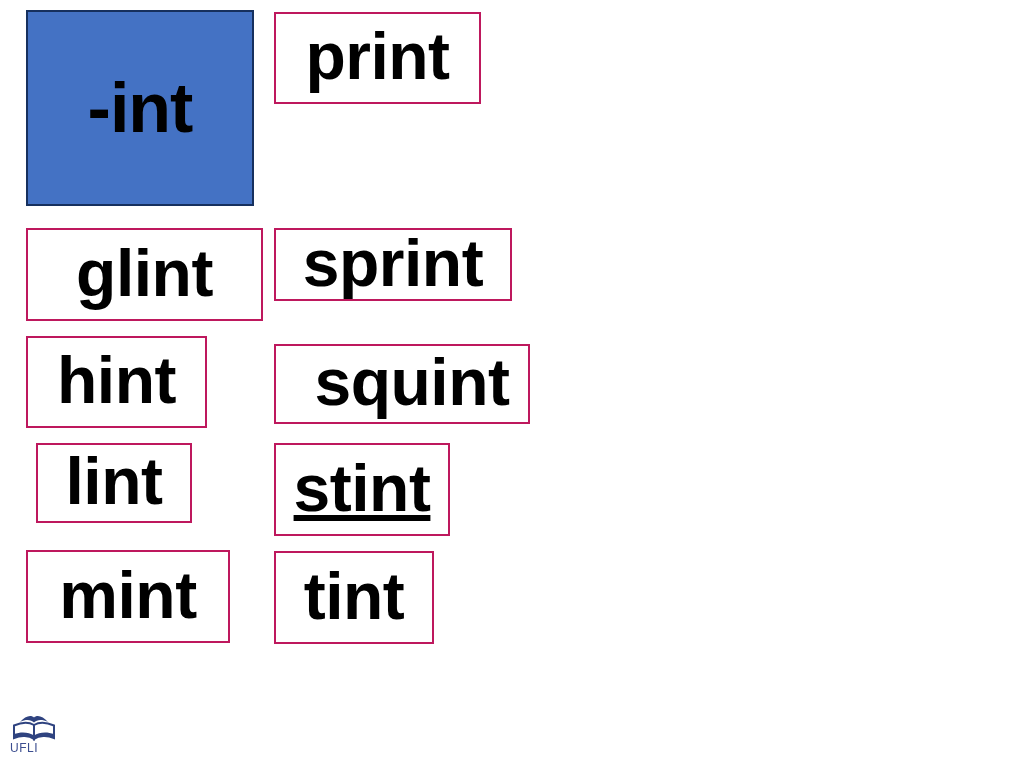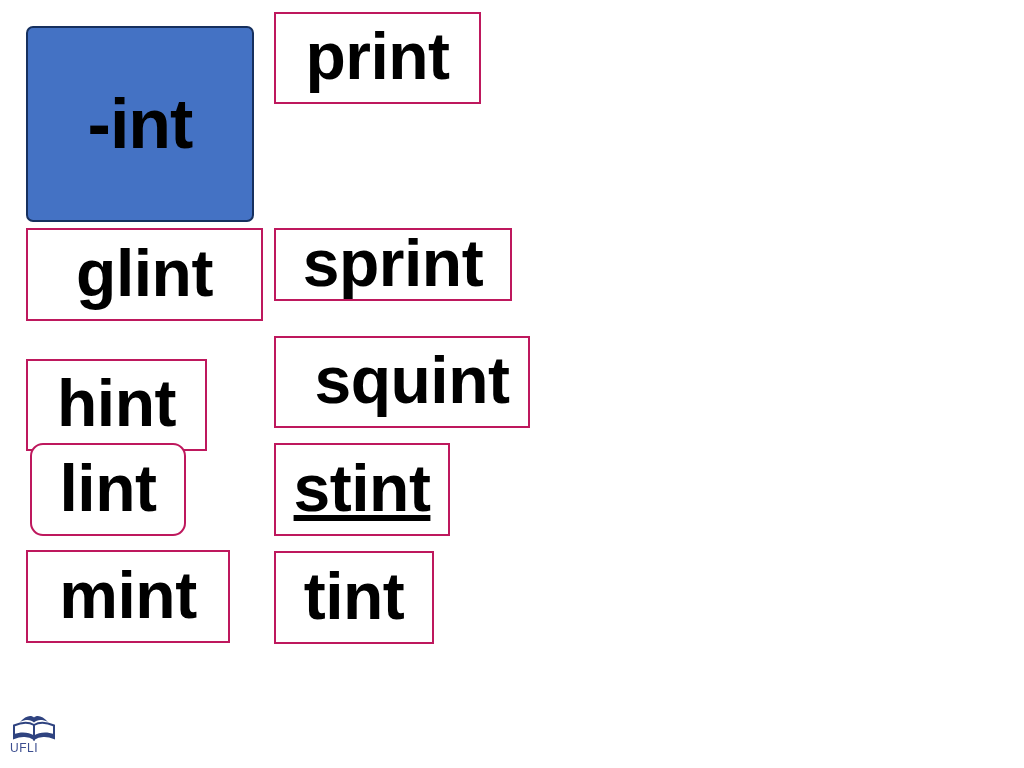--- a/index.html
+++ b/index.html
@@ -88,50 +88,50 @@
     text-align: left;
     padding-left: 2px;
     line-height: 1;
   }
 </style>
 </head>
 <body>
 
 <div id="slide">
 
-  <div class="card rime" style="left:26px; top:26px; width:228px; height:196px;border-radius:7px;">
+  <div class="card rime" style="left:26px; top:10px; width:228px; height:196px;">
     <span class="word">-int</span>
   </div>
 
   <div class="card word-card" style="left:26px; top:228px; width:237px; height:93px;">
     <span class="word">glint</span>
   </div>
 
-  <div class="card word-card" style="left:26px; top:336px; width:181px; height:92px;margin-top:23px;">
+  <div class="card word-card" style="left:26px; top:336px; width:181px; height:92px;">
     <span class="word">hint</span>
   </div>
 
-  <div class="card word-card" style="left:30px; top:443px; width:156px; height:93px;border-radius:13px;">
+  <div class="card word-card" style="left:36px; top:443px; width:156px; height:80px;">
     <span class="word">lint</span>
   </div>
 
   <div class="card word-card" style="left:26px; top:550px; width:204px; height:93px;">
     <span class="word">mint</span>
   </div>
 
   <div class="card word-card" style="left:274px; top:12px; width:207px; height:92px;">
     <span class="word">print</span>
   </div>
 
 
   <div class="card word-card" style="left:274px; top:228px; width:238px; height:73px;">
     <span class="word">sprint</span>
   </div>
 
-  <div class="card word-card" style="left:274px; top:336px; width:256px; height:92px;padding-left:20px;">
+  <div class="card word-card" style="left:274px; top:344px; width:256px; height:80px;padding-left:20px;">
     <span class="word">squint</span>
   </div>
 
   <div class="card word-card" style="left:274px; top:443px; width:176px; height:93px;text-decoration:underline;">
     <span class="word">stint</span>
   </div>
 
   <div class="card word-card" style="left:274px; top:551px; width:160px; height:93px;">
     <span class="word">tint</span>
   </div>

